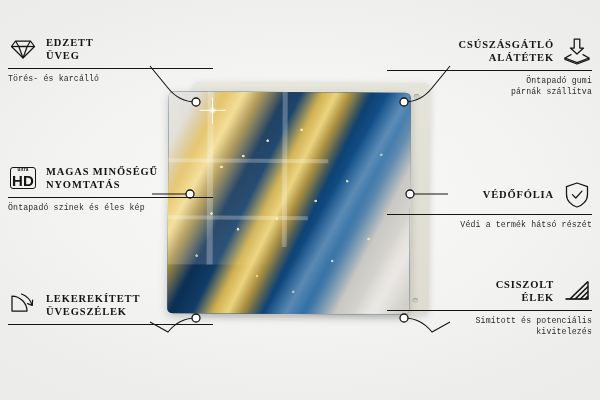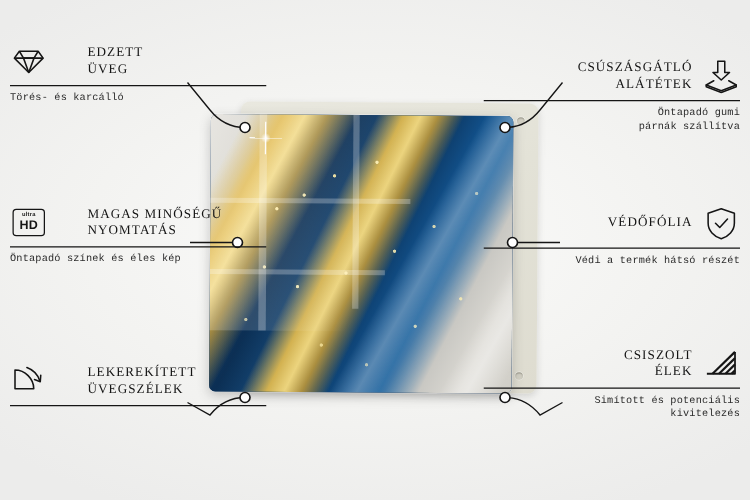--- a/index.html
+++ b/index.html
@@ -194,26 +194,25 @@
     flex: 0 0 auto;
     width: 30px; height: 30px;
     display: flex; align-items: center; justify-content: center;
     color: #1a1a1a;
   }
   .f-icon svg { display: block; }
 
   .f-title {
     font-family: "Liberation Serif", serif;
     font-size: 10.5px;
-    font-weight: normal;
+    font-weight: bold;
     letter-spacing: 0.85px;
     line-height: 13.5px;
     color: #141414;
     text-transform: uppercase;
-    margin-left: 24px;
   }
 
   .f-rule {
     height: 1px;
     background: #151515;
     margin: 4px 0 4px 0;
   }
 
   .f-sub {
     font-family: Liberation Mono, monospace;
@@ -233,21 +232,21 @@
     line-height: 1;
   }
   .hd-badge .ultra {
     font-family: "Liberation Sans", sans-serif;
     font-size: 4.6px; font-weight: bold;
     letter-spacing: 0.2px;
     color: #151515;
   }
   .hd-badge .hd {
     font-family: "Liberation Sans", sans-serif;
-    font-size: 10px; font-weight: bold;
+    font-size: 15px; font-weight: bold;
     letter-spacing: 0.2px;
     color: #151515;
     margin-top: 0.5px;
   }
 
   
   #connectors {
     position: absolute;
     inset: 0;
     pointer-events: none;
@@ -349,38 +348,38 @@
             <path d="M12.5,2 C17.5,3.8 21.4,7.8 23,13"></path>
             <path d="M23.6,8.2 L23.2,13.4 L18.6,11.6"></path>
           </g>
         </svg>
       </span>
       <span class="f-title"><span>LEKEREKÍTETT</span><br><span>ÜVEGSZÉLEK</span></span>
     </div>
     <div class="f-rule"></div>
   </div>
 
-  <div class="feature right" style="top:46px;">
+  <div class="feature right" style="top:36px;">
     <div class="f-head">
       <span class="f-icon">
         <svg width="28" height="28" viewBox="0 0 28 28">
           <g fill="none" stroke="#151515" stroke-width="1.25" stroke-linejoin="round" stroke-linecap="round">
             <path d="M11.2,2 H16.8 V11 H20.6 L14,17 L7.4,11 H11.2 Z"></path>
             <path d="M8,17.6 L2,21 L14,25.6 L26,21 L20,17.6"></path>
             <path d="M2,21 L2,22.4 L14,27 L26,22.4 L26,21"></path>
           </g>
         </svg>
       </span>
       <span class="f-title"><span>CSÚSZÁSGÁTLÓ</span><br><span>ALÁTÉTEK</span></span>
     </div>
     <div class="f-rule"></div>
     <div class="f-sub"><span>Öntapadó gumi</span><br><span>párnák szállítva</span></div>
   </div>
 
-  <div class="feature right" style="top:164px;">
+  <div class="feature right" style="top:180px;">
     <div class="f-head">
       <span class="f-icon">
         <svg width="26" height="28" viewBox="0 0 26 28">
           <g fill="none" stroke="#151515" stroke-width="1.25" stroke-linejoin="round" stroke-linecap="round">
             <path d="M13,2 L23.5,5.6 V13.4 C23.5,19.6 18.8,24.2 13,26 C7.2,24.2 2.5,19.6 2.5,13.4 V5.6 Z"></path>
             <path d="M8.4,13.6 L11.8,17 L18,10.2"></path>
           </g>
         </svg>
       </span>
       <span class="f-title">VÉDŐFÓLIA</span>

